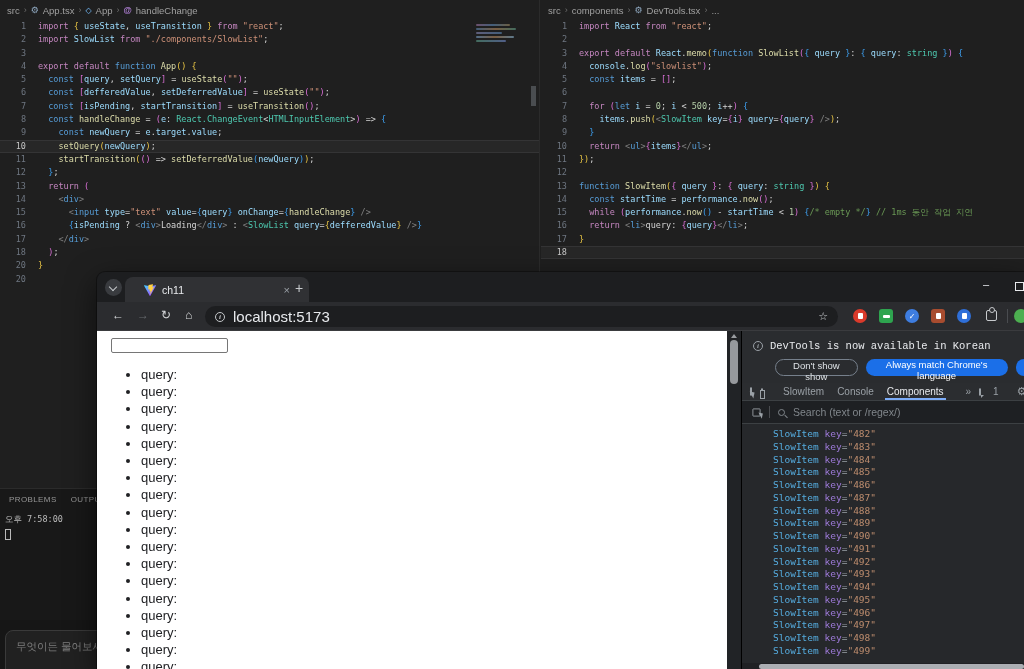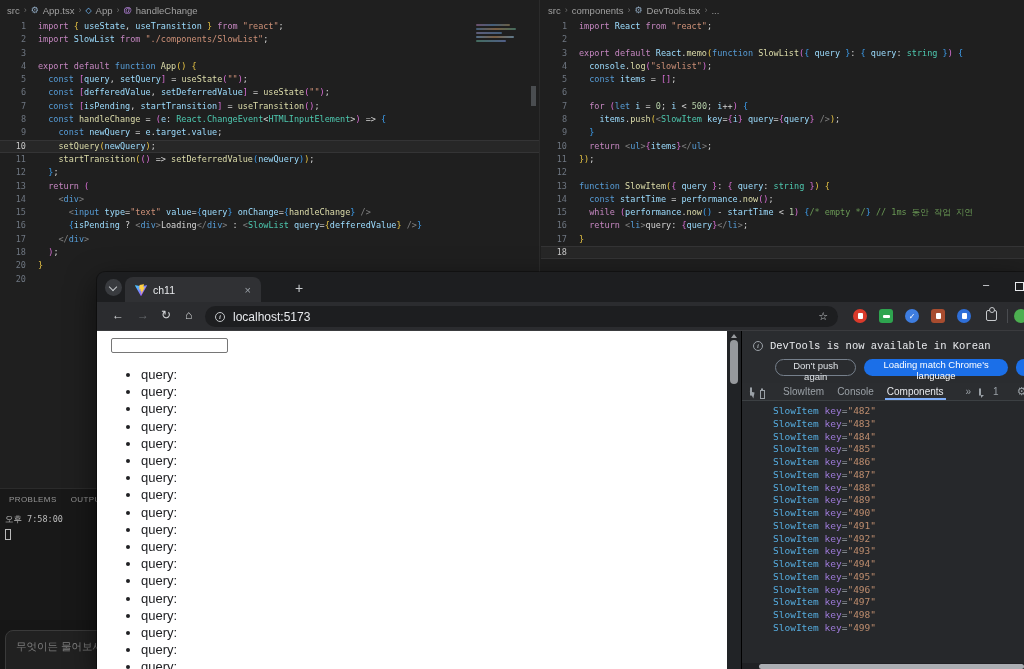--- a/index.html
+++ b/index.html
@@ -52,38 +52,38 @@
   
   .chrome { position:absolute; left:97px; top:272px; width:927px; height:397px;
             background:#1D1E20; border-radius:8px 0 0 0; overflow:hidden;
             box-shadow:0 10px 30px rgba(0,0,0,.6), 0 0 0 1px rgba(0,0,0,.35); }
   .tabstrip { position:relative; height:30px; }
   .tab-search { position:absolute; left:8px; top:7px; width:17px; height:17px; border-radius:50%;
                 background:#393B3F; }
   .chev { position:absolute; left:5px; top:5px; width:6px; height:6px;
           border-right:1.5px solid #C7CACD; border-bottom:1.5px solid #C7CACD;
           transform:rotate(45deg); }
-  .tab { position:absolute; left:28px; top:5px; width:136px; height:25px; background:#303134;
-         border-radius:8px 8px 0 0; display:flex; align-items:center; padding:0 10px; gap:6px; }
+  .tab { position:absolute; left:28px; top:5px; width:184px; height:25px; background:#303134;
+         border-radius:8px 8px 0 0; display:flex; align-items:center; padding:0 19px; gap:6px; }
   .tab-title { color:#E8EAED; font-size:10.5px; flex:1; }
   .tab-close { color:#9AA0A6; font-size:11px; }
   .newtab { position:absolute; left:198px; top:8px; color:#C7CACD; font-size:14px; }
   .wc { position:absolute; top:6px; color:#E8EAED; font-size:11px; }
   .wc-min { left:886px; }
   .wc-max { left:918px; width:9px; height:9px; border:1px solid #E8EAED; top:10px; }
 
   .toolbar { position:relative; height:29px; background:#2B2C2F; border-bottom:1px solid #3A3B3E; }
   .nav-ico { position:absolute; top:6px; font-size:12px; color:#D6D8DA; }
   .nav-ico.disabled { color:#686B6F; }
   .urlpill { position:absolute; left:108px; top:4px; width:633px; height:21px; border-radius:11px;
              background:#1D1E20; display:flex; align-items:center; padding:0 10px; gap:8px; }
   .circle-i { width:10px; height:10px; border:1px solid #C3C6C9; border-radius:50%;
               color:#C3C6C9; font:italic bold 7px "Liberation Serif", serif;
               display:flex; align-items:center; justify-content:center; flex:0 0 10px;}
-  .url-text { color:#E8EAED; font-size:12px; flex:1; }
+  .url-text { color:#E8EAED; font-size:15px; flex:1; }
   .pill-star { color:#C3C6C9; font-size:11px; }
   .ext { position:absolute; top:7px; width:14px; height:14px; display:flex;
          align-items:center; justify-content:center; font-size:8px; color:#fff; }
   .ext.circle { border-radius:50%; } .ext.square { border-radius:3px; }
   .ext-dot { width:5px; height:6px; background:#fff; border-radius:1px; }
   .ext-dash { width:7px; height:3px; background:#fff; border-radius:1px; }
   .puzzle { position:absolute; left:889px; top:8px; width:11px; height:11px;
             border:1.3px solid #C7CACD; border-radius:2px; }
   .puzzle:before { content:""; position:absolute; left:2px; top:-4px; width:4px; height:4px;
                    border:1.3px solid #C7CACD; border-radius:50%; background:#2B2C2F; }
@@ -333,41 +333,47 @@
       <div class="page-sb">
         <div class="sb-arrow"></div>
         <div class="sb-thumb"></div>
       </div>
 
       <div class="devtools">
         <div class="dt-notice">
           <span class="dt-info">i</span>
           <span class="dt-notice-text">DevTools is now available in Korean</span>
           <div class="dt-btns">
-            <button class="pill ghost">Don't push again</button>
-            <button class="pill solid">Loading match Chrome's language</button>
+            <button class="pill ghost">Don't show show</button>
+            <button class="pill solid">Always match Chrome's language</button>
             <button class="pill solid sliver"></button>
           </div>
         </div>
 
         <div class="dt-tabs">
           <span class="dt-ico-sq cursor"></span>
           <span class="dt-ico-dev"></span>
           <span class="dt-sep"></span>
           <span class="dt-tab">SlowItem</span>
           <span class="dt-tab">Console</span>
           <span class="dt-tab active">Components</span>
           <span class="dt-dot"></span>
           <span class="dt-more">»</span>
           <span class="bubble"></span>
           <span class="badge">1</span>
           <span class="dt-sep"></span>
           <span class="dt-gear">⚙</span>
         </div>
 
+        <div class="dt-search">
+          <span class="dt-ico-sq cursor" style="transform:scale(.9)"></span>
+          <span class="dt-sep"></span>
+          <span class="mag"></span>
+          <span>Search (text or /regex/)</span>
+        </div>
 
         <div class="dt-tree" id="dt-tree">
             <div class="dt-row"><span class="dt-name">SlowItem</span><span class="dt-eq"> </span><span class="dt-attr">key</span><span class="dt-eq">=</span><span class="dt-val">"482"</span></div>
             <div class="dt-row"><span class="dt-name">SlowItem</span><span class="dt-eq"> </span><span class="dt-attr">key</span><span class="dt-eq">=</span><span class="dt-val">"483"</span></div>
             <div class="dt-row"><span class="dt-name">SlowItem</span><span class="dt-eq"> </span><span class="dt-attr">key</span><span class="dt-eq">=</span><span class="dt-val">"484"</span></div>
             <div class="dt-row"><span class="dt-name">SlowItem</span><span class="dt-eq"> </span><span class="dt-attr">key</span><span class="dt-eq">=</span><span class="dt-val">"485"</span></div>
             <div class="dt-row"><span class="dt-name">SlowItem</span><span class="dt-eq"> </span><span class="dt-attr">key</span><span class="dt-eq">=</span><span class="dt-val">"486"</span></div>
             <div class="dt-row"><span class="dt-name">SlowItem</span><span class="dt-eq"> </span><span class="dt-attr">key</span><span class="dt-eq">=</span><span class="dt-val">"487"</span></div>
             <div class="dt-row"><span class="dt-name">SlowItem</span><span class="dt-eq"> </span><span class="dt-attr">key</span><span class="dt-eq">=</span><span class="dt-val">"488"</span></div>
             <div class="dt-row"><span class="dt-name">SlowItem</span><span class="dt-eq"> </span><span class="dt-attr">key</span><span class="dt-eq">=</span><span class="dt-val">"489"</span></div>

